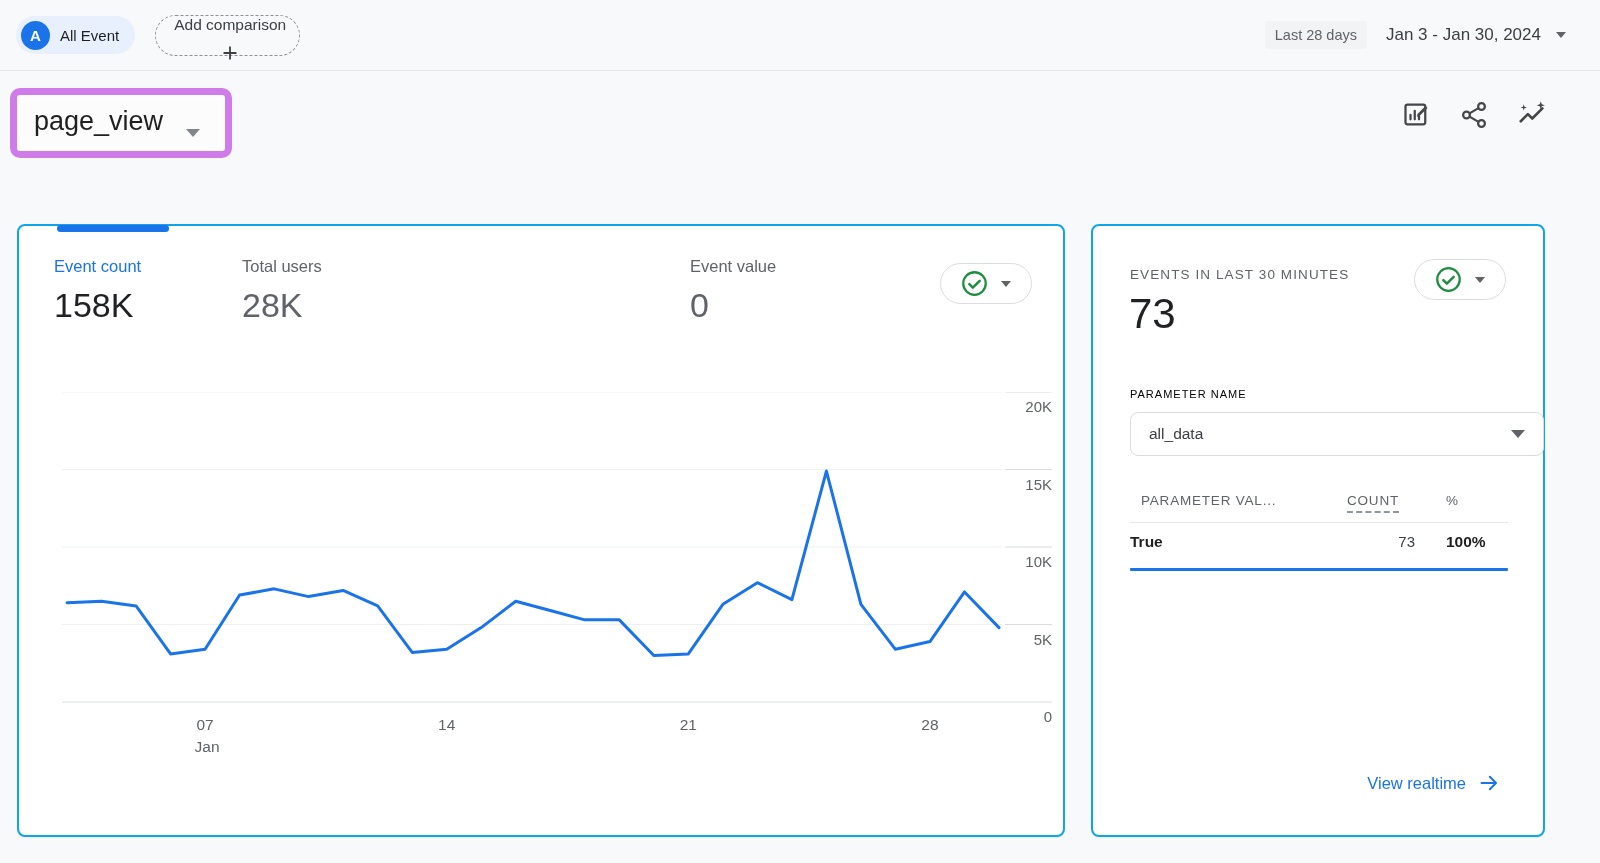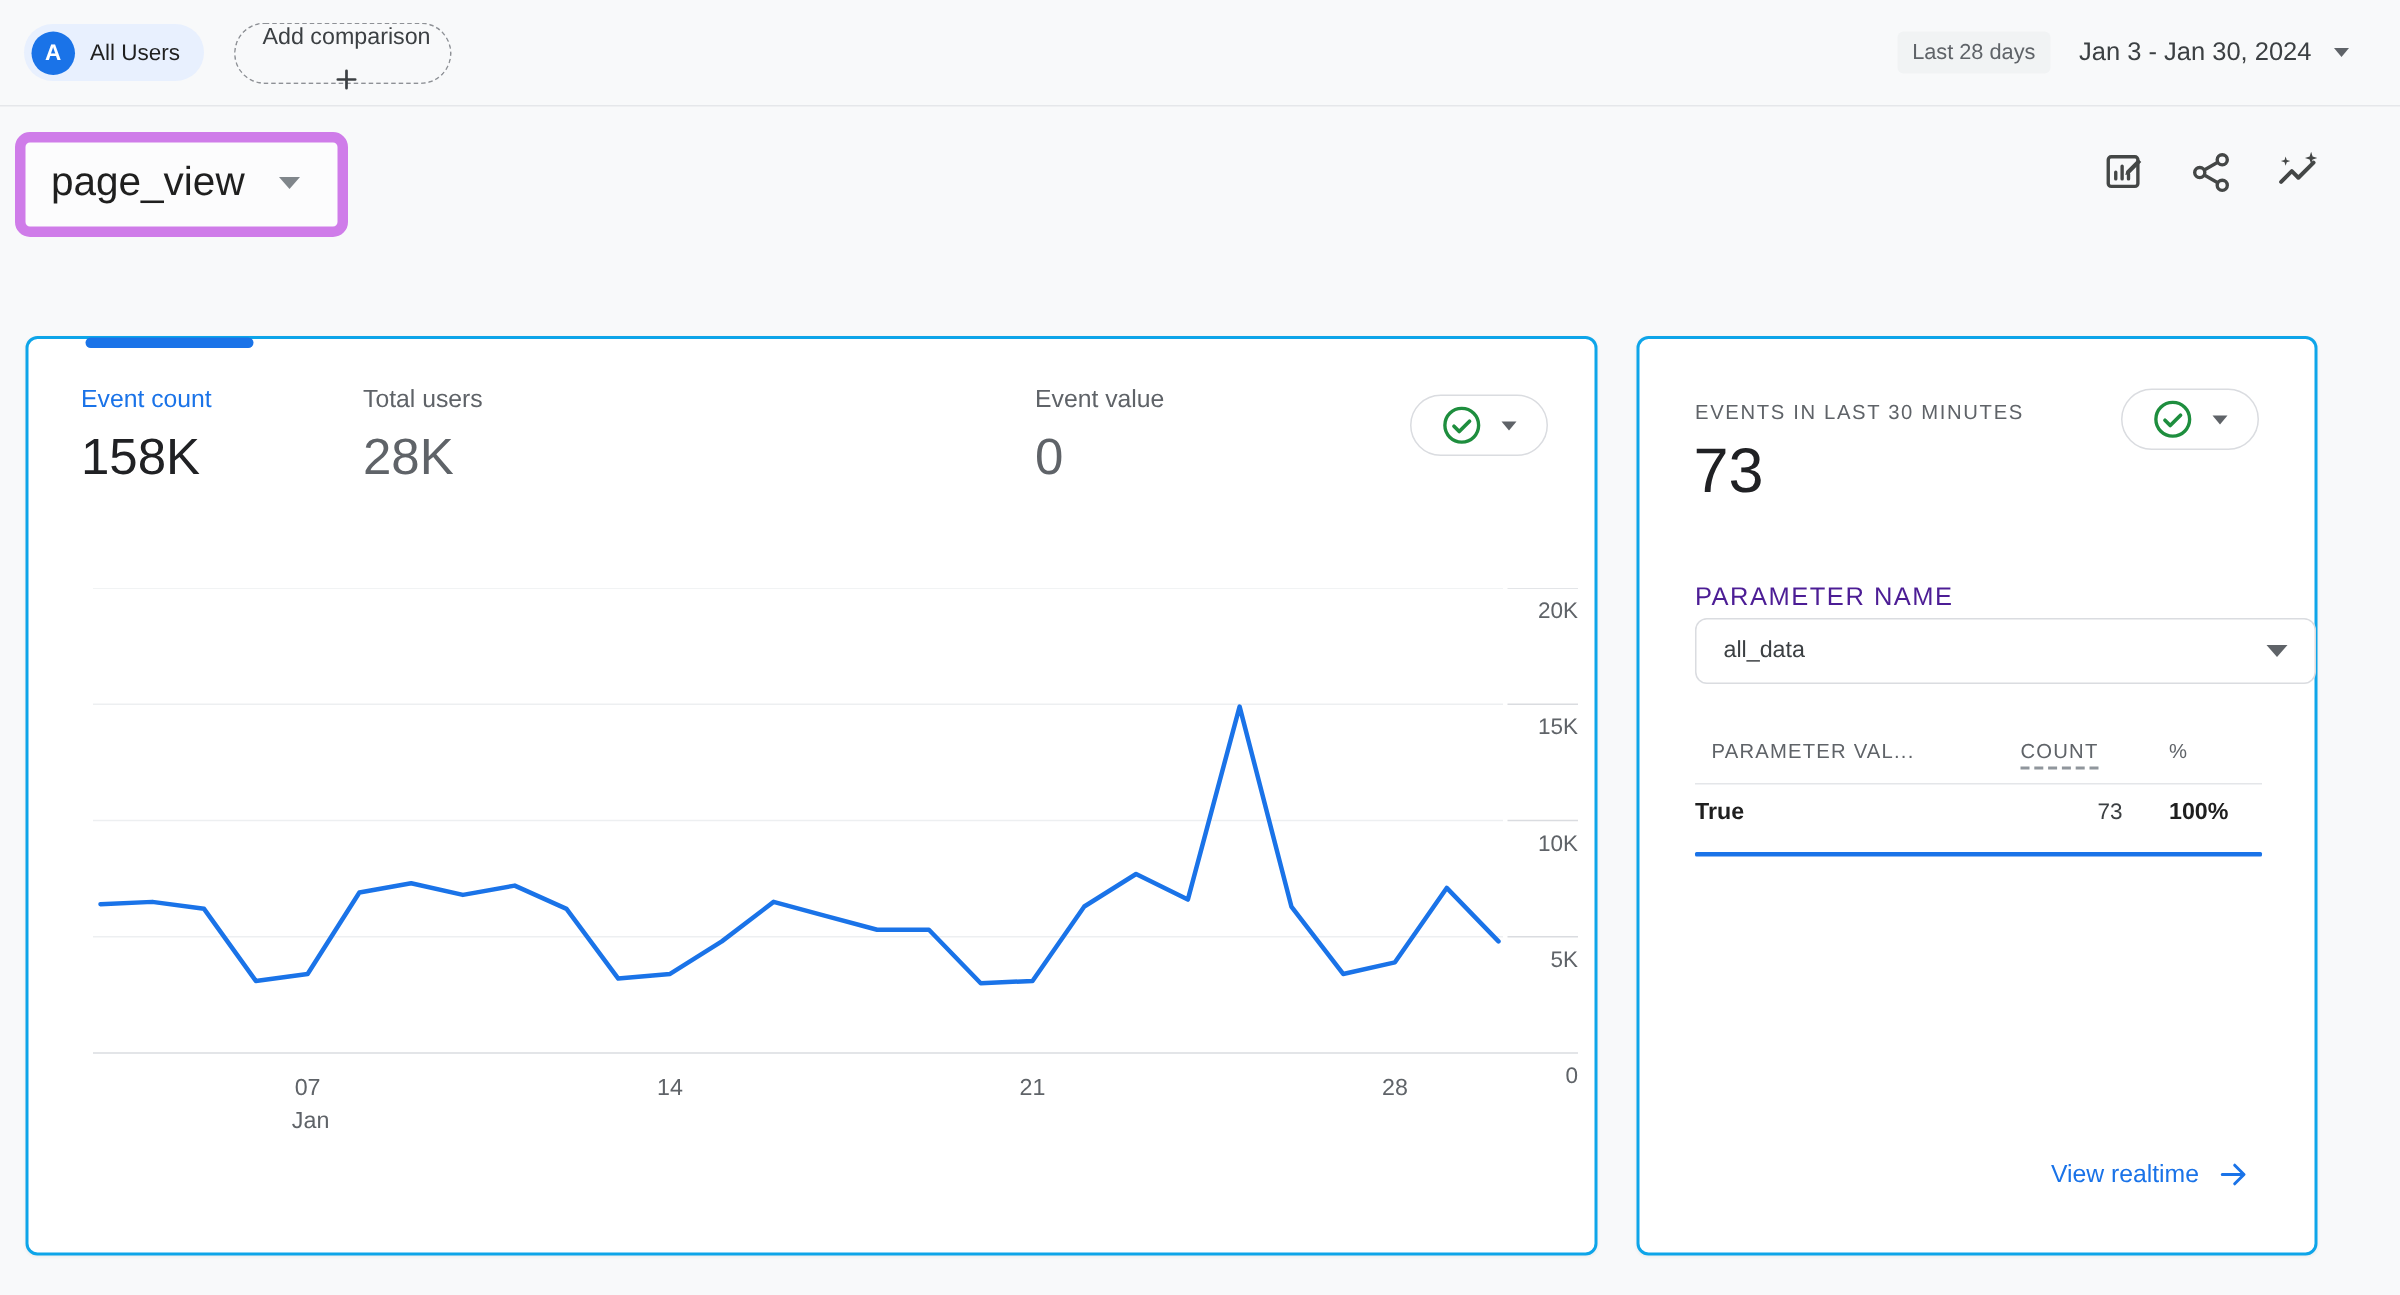--- a/index.html
+++ b/index.html
@@ -19,21 +19,21 @@
              font-weight:500; color:#3c4043; cursor:pointer; font-family:inherit;flex-direction:column; }
   .spacer { flex:1; }
   .preset-badge { background:#f1f3f4; color:#5f6368; font-size:14.5px; font-weight:500; padding:6px 10px; border-radius:4px; }
   .date-btn { display:flex; align-items:center; gap:15px; background:none; border:none; font-size:17px;
               color:#3c4043; margin-left:13px; cursor:pointer; font-family:inherit; }
   .caret { width:0; height:0; border-left:5.5px solid transparent; border-right:5.5px solid transparent;
            border-top:6.5px solid #5f6368; display:inline-block; }
 
   
   .purple-box { position:absolute; top:88px; left:10px; border:7px solid #cf7ce9; border-radius:10px; background:#fcfcfd; }
-  .event-btn { display:flex; align-items:center; gap:23px; padding:11px 25px 14px 17px; background:none; border:none;
+  .event-btn { display:flex; align-items:flex-end; gap:23px; padding:11px 25px 14px 17px; background:none; border:none;
                font-size:27px; color:#1f1f1f; cursor:pointer; font-family:inherit; }
   .event-caret { border-left-width:7px; border-right-width:7px; border-top-width:8px; border-top-color:#80868b; }
   .tool-icons { position:absolute; top:99px; right:52px; display:flex; gap:26px; }
   .icon-btn { width:32px; height:32px; background:none; border:none; padding:1px; cursor:pointer; color:#444746; }
 
   
   .card { position:absolute; background:#fff; border:2px solid #0ea5e9; border-radius:8px;
           box-shadow:0 1px 2px rgba(60,64,67,.06); }
   .main-card { left:17px; top:224px; width:1048px; height:613px; }
   .rt-card   { left:1091px; top:224px; width:454px; height:613px; }
@@ -49,21 +49,21 @@
           border:1px solid #dadce0; background:#fff; border-radius:21px; cursor:pointer; }
   .pill-main { left:921px; top:37px; width:92px; height:41px; }
   .pill-rt { right:37px; top:33px; width:92px; height:41px; }
 
   .chart-wrap { position:absolute; left:43px; top:166px; width:992px; height:370px; }
   svg text { font-family:"Liberation Sans", sans-serif; }
 
   
   .rt-title { position:absolute; left:37px; top:41px; font-size:13.5px; letter-spacing:1.1px; color:#5f6368; font-weight:500; }
   .rt-value { position:absolute; left:36px; top:64px; font-size:42px; color:#202124; }
-  .param-label { position:absolute; left:37px; top:162px; font-size:17px; letter-spacing:1px; color:#4c1d95; font-weight:500; }
+  .param-label { position:absolute; left:37px; top:162px; font-size:11px; letter-spacing:1px; color:#000000; font-weight:500; }
   .select { position:absolute; left:37px; top:186px; width:414px; height:44px; border:1px solid #dadce0; border-radius:8px;
             background:#fff; display:flex; align-items:center; justify-content:space-between; padding:0 18px;
             font-size:15.5px; color:#3c4043; cursor:pointer; font-family:inherit; }
   .th { font-size:13.5px; letter-spacing:.8px; color:#5f6368; font-weight:500; position:absolute; top:267px; }
   .th-param { left:37px;margin-left:11px; }
   .th-count { right:144px; }
   .th-count span { border-bottom:2px dashed #90969c; padding-bottom:3px; }
   .th-pct { left:353px; }
   .tbl-div { position:absolute; left:37px; top:296px; width:378px; border-top:1px solid #e4e6e9; }
   .row-val   { position:absolute; left:37px;  top:307px; font-size:15.5px; font-weight:600; color:#1f1f1f; }
@@ -74,21 +74,21 @@
              font-size:16.5px; font-weight:500; background:none; border:none; cursor:pointer; font-family:inherit; }
 </style>
 </head>
 <body>
 
 <div class="page">
 
   <header class="topbar">
     <button class="chip">
       <span class="avatar">A</span>
-      <span class="chip-label">All Users</span>
+      <span class="chip-label">All Event</span>
     </button>
     <button class="add-cmp">
       <span>Add comparison</span>
       <span>
         <svg width="18" height="18" viewBox="0 0 18 18">
             <path d="M9 3.2 V14.8 M3.2 9 H14.8" stroke="#3c4043" stroke-width="1.8" stroke-linecap="round"></path>
           </svg>
       </span>
     </button>
     <div class="spacer"></div>

